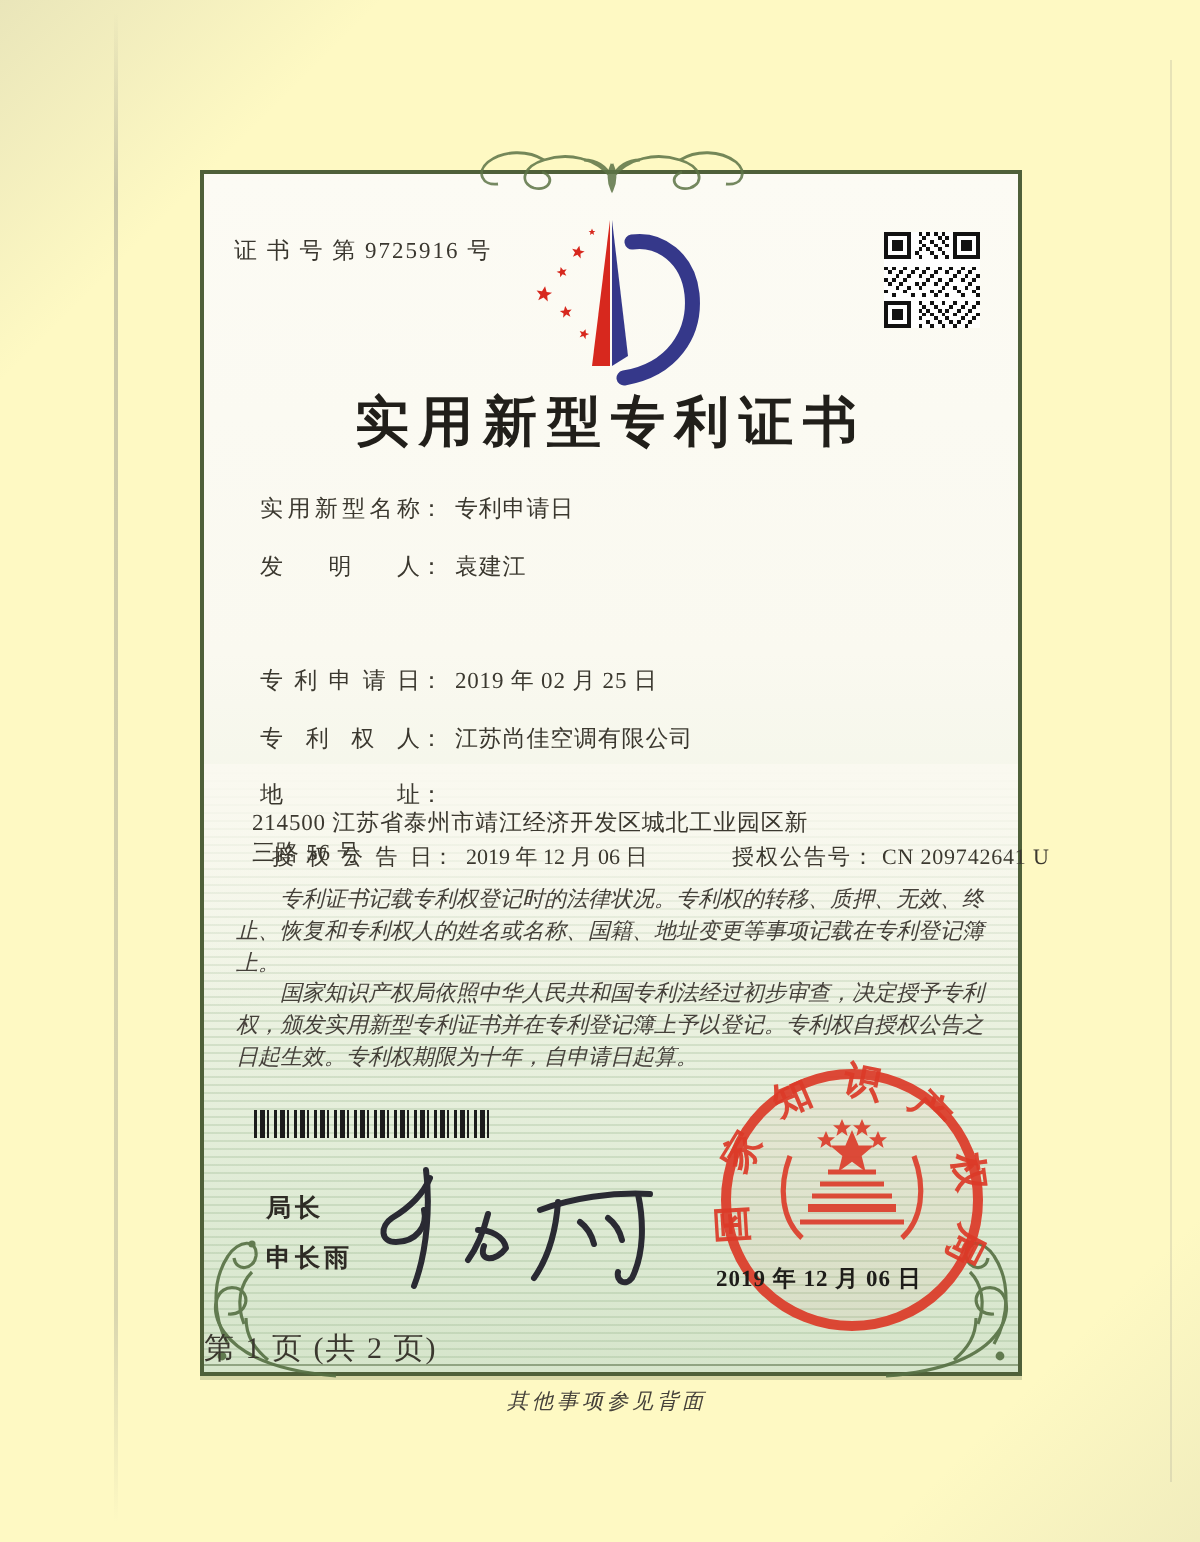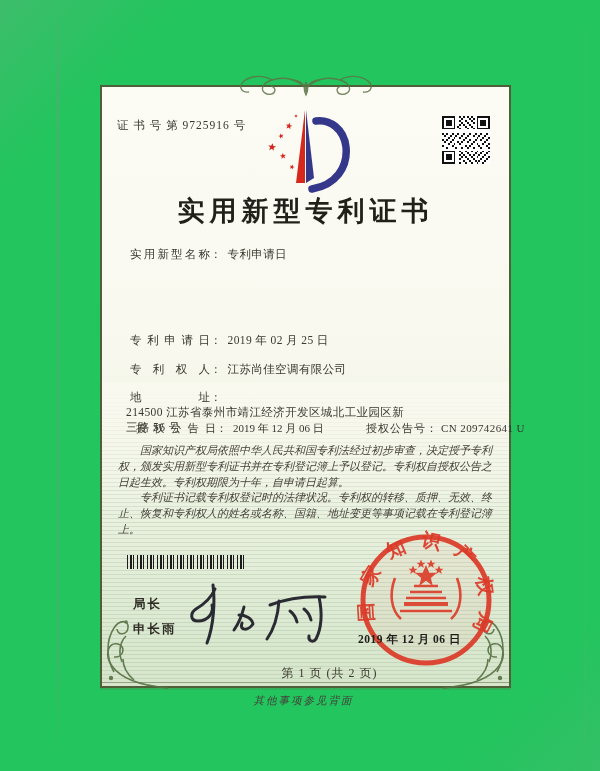--- a/index.html
+++ b/index.html
@@ -1,17 +1,17 @@
 <!DOCTYPE html>
 <html><head>
 <meta charset="utf-8">
 <style>
   html,body{margin:0;padding:0;}
   body{width:600px;height:771px;background:#f3f2ee;font-family:"Liberation Serif","DejaVu Serif",serif;}
-  .sheet{position:relative;width:600px;height:771px;background:#22c55e;overflow:hidden;}
+  .sheet{position:relative;width:600px;height:771px;background:#fef9c3;overflow:hidden;}
   .sheet::before{content:"";position:absolute;inset:0;background:linear-gradient(135deg,rgba(160,160,152,.22),rgba(160,160,152,0) 14%),linear-gradient(315deg,rgba(160,160,152,.14),rgba(160,160,152,0) 12%);pointer-events:none;}
   .paper-edge-left{position:absolute;left:57px;top:6px;bottom:10px;width:1.5px;background:linear-gradient(180deg,rgba(140,140,132,0),rgba(140,140,132,.45) 12%,rgba(140,140,132,.32) 86%,rgba(140,140,132,0));}
   .paper-edge-right{position:absolute;right:14px;top:30px;bottom:30px;width:1px;background:rgba(150,150,142,.22);}
 
   .frame{position:absolute;left:100px;top:85px;width:407px;height:599px;border:2px solid #4f6039;box-shadow:0 2px 0 rgba(100,115,80,.25);background:linear-gradient(180deg,#fcfbf4 0%,#faf9f0 40%,#eef3e3 66%,#dfebd5 86%,#d6e5cb 100%);}
   .guilloche{position:absolute;left:0;right:0;top:295px;bottom:0;background:linear-gradient(180deg,rgba(250,249,240,1) 0,rgba(250,249,240,0) 130px),repeating-linear-gradient(180deg,rgba(118,156,108,.20) 0 1px,rgba(0,0,0,0) 1px 4px);}
   .inner-bottom-line{position:absolute;left:0;right:0;bottom:3px;height:1px;background:rgba(85,105,65,.45);}
 
   .ornament-top{position:absolute;top:-14px;left:50%;transform:translateX(-50%);}
   .flourish-bl{position:absolute;left:-10px;bottom:-6px;}
@@ -38,21 +38,21 @@
   .body-text{position:absolute;left:16px;top:356px;width:374px;color:#45413a;font-size:11px;line-height:15.8px;font-style:italic;}
   .body-text p{margin:0;text-indent:2em;text-align:justify;}
 
   .barcode{position:absolute;left:25px;top:468px;width:120px;height:14px;background:repeating-linear-gradient(90deg,#1c1c1c 0 1.5px,transparent 1.5px 3px,#1c1c1c 3px 5.5px,transparent 5.5px 6.5px,#1c1c1c 6.5px 7.5px,transparent 7.5px 10px);}
   .signer{position:absolute;left:31px;top:505px;font-size:12.5px;color:#2e2b25;letter-spacing:2px;line-height:25px;font-weight:bold;}
   .signature{position:absolute;left:80px;top:494px;}
 
   .seal{position:absolute;left:252px;top:441px;}
   .seal-date{position:absolute;left:256px;top:545px;width:120px;font-size:11.5px;font-weight:700;color:#1e1d1a;letter-spacing:.5px;}
 
-  .page-info{position:absolute;left:0;top:578px;width:100%;text-align:center;font-size:12px;color:#3b382f;letter-spacing:1px;padding-left:24px;}
+  .page-info{position:absolute;left:0;top:578px;width:100%;font-size:15px;color:#3b382f;letter-spacing:1px;}
   .footer-note{position:absolute;left:100px;top:694px;width:407px;text-align:center;font-size:10.5px;font-style:italic;color:#45413a;letter-spacing:2px;}
 </style>
 </head>
 <body>
 
 <div class="sheet">
   <div class="paper-edge-left"></div>
   <div class="paper-edge-right"></div>
 
   <div class="frame">
@@ -126,32 +126,33 @@
         <rect x="2" y="2" width="3" height="3"></rect>
           <rect x="20" y="2" width="3" height="3"></rect>
           <rect x="2" y="20" width="3" height="3"></rect>
         <path d="M9,0h1v1h-1z M11,0h1v1h-1z M13,0h1v1h-1z M15,0h1v1h-1z M10,1h1v1h-1z M14,1h1v1h-1z M16,1h1v1h-1z M9,2h1v1h-1z M12,2h1v1h-1z M15,2h1v1h-1z M10,3h1v1h-1z M13,3h1v1h-1z M16,3h1v1h-1z M9,4h1v1h-1z M11,4h1v1h-1z M14,4h1v1h-1z M8,5h1v1h-1z M12,5h1v1h-1z M15,5h1v1h-1z M9,6h1v1h-1z M13,6h1v1h-1z M16,6h1v1h-1z M0,9h1v1h-1z M2,9h1v1h-1z M5,9h1v1h-1z M8,9h1v1h-1z M11,9h1v1h-1z M14,9h1v1h-1z M17,9h1v1h-1z M20,9h1v1h-1z M23,9h1v1h-1z M1,10h1v1h-1z M4,10h1v1h-1z M7,10h1v1h-1z M10,10h1v1h-1z M13,10h1v1h-1z M16,10h1v1h-1z M19,10h1v1h-1z M22,10h1v1h-1z M3,11h1v1h-1z M6,11h1v1h-1z M9,11h1v1h-1z M12,11h1v1h-1z M18,11h1v1h-1z M21,11h1v1h-1z M24,11h1v1h-1z M0,12h1v1h-1z M2,12h1v1h-1z M5,12h1v1h-1z M11,12h1v1h-1z M14,12h1v1h-1z M17,12h1v1h-1z M20,12h1v1h-1z M23,12h1v1h-1z M1,13h1v1h-1z M4,13h1v1h-1z M8,13h1v1h-1z M10,13h1v1h-1z M13,13h1v1h-1z M16,13h1v1h-1z M22,13h1v1h-1z M3,14h1v1h-1z M6,14h1v1h-1z M9,14h1v1h-1z M15,14h1v1h-1z M18,14h1v1h-1z M21,14h1v1h-1z M24,14h1v1h-1z M0,15h1v1h-1z M5,15h1v1h-1z M12,15h1v1h-1z M14,15h1v1h-1z M19,15h1v1h-1z M23,15h1v1h-1z M2,16h1v1h-1z M7,16h1v1h-1z M10,16h1v1h-1z M13,16h1v1h-1z M16,16h1v1h-1z M20,16h1v1h-1z M24,16h1v1h-1z M9,18h1v1h-1z M12,18h1v1h-1z M15,18h1v1h-1z M18,18h1v1h-1z M21,18h1v1h-1z M24,18h1v1h-1z M10,19h1v1h-1z M13,19h1v1h-1z M17,19h1v1h-1z M20,19h1v1h-1z M23,19h1v1h-1z M9,20h1v1h-1z M11,20h1v1h-1z M14,20h1v1h-1z M16,20h1v1h-1z M19,20h1v1h-1z M22,20h1v1h-1z M10,21h1v1h-1z M12,21h1v1h-1z M15,21h1v1h-1z M18,21h1v1h-1z M21,21h1v1h-1z M24,21h1v1h-1z M9,22h1v1h-1z M13,22h1v1h-1z M16,22h1v1h-1z M20,22h1v1h-1z M23,22h1v1h-1z M11,23h1v1h-1z M14,23h1v1h-1z M17,23h1v1h-1z M19,23h1v1h-1z M22,23h1v1h-1z M9,24h1v1h-1z M12,24h1v1h-1z M15,24h1v1h-1z M18,24h1v1h-1z M21,24h1v1h-1z"></path>
       </g>
     </svg>
 
     <div class="title">实用新型专利证书</div>
 
     <div class="field f1"><span class="lbl">实用新型名称</span><span class="colon">：</span><span class="val">专利申请日</span></div>
+    <div class="field f2"><span class="lbl">发明人</span><span class="colon">：</span><span class="val">袁建江</span></div>
     <div class="field f4"><span class="lbl">专利申请日</span><span class="colon">：</span><span class="val">2019 年 02 月 25 日</span></div>
     <div class="field f5"><span class="lbl">专利权人</span><span class="colon">：</span><span class="val">江苏尚佳空调有限公司</span></div>
     <div class="field f6 wrap"><span class="lbl">地址</span><span class="colon">：</span><span class="val">214500 江苏省泰州市靖江经济开发区城北工业园区新三路 56 号</span></div>
 
     <div class="grant-row">
       <span class="lbl">授权公告日</span><span>：</span><span class="val" style="margin-left:6px;">2019 年 12 月 06 日</span>
       <span class="pair2"><span class="lbl2">授权公告号</span><span>：</span><span style="margin-left:4px;letter-spacing:.4px;margin-top:28px;">CN 209742641 U</span></span>
     </div>
 
     <div class="body-text">
+      <p>专利证书记载专利权登记时的法律状况。专利权的转移、质押、无效、终止、恢复和专利权人的姓名或名称、国籍、地址变更等事项记载在专利登记簿上。</p>
       <p>国家知识产权局依照中华人民共和国专利法经过初步审查，决定授予专利权，颁发实用新型专利证书并在专利登记簿上予以登记。专利权自授权公告之日起生效。专利权期限为十年，自申请日起算。</p>
-      <p>专利证书记载专利权登记时的法律状况。专利权的转移、质押、无效、终止、恢复和专利权人的姓名或名称、国籍、地址变更等事项记载在专利登记簿上。</p>
     </div>
 
     <div class="barcode"></div>
 
     <div class="signer">
       <div>局长</div>
       <div>申长雨</div>
     </div>
 
     <svg class="signature" width="150" height="68" viewBox="0 0 150 68">

